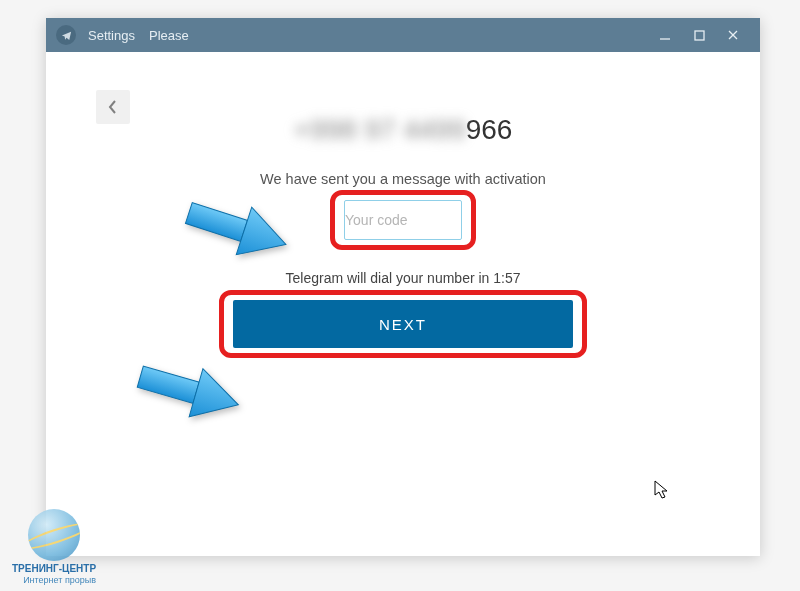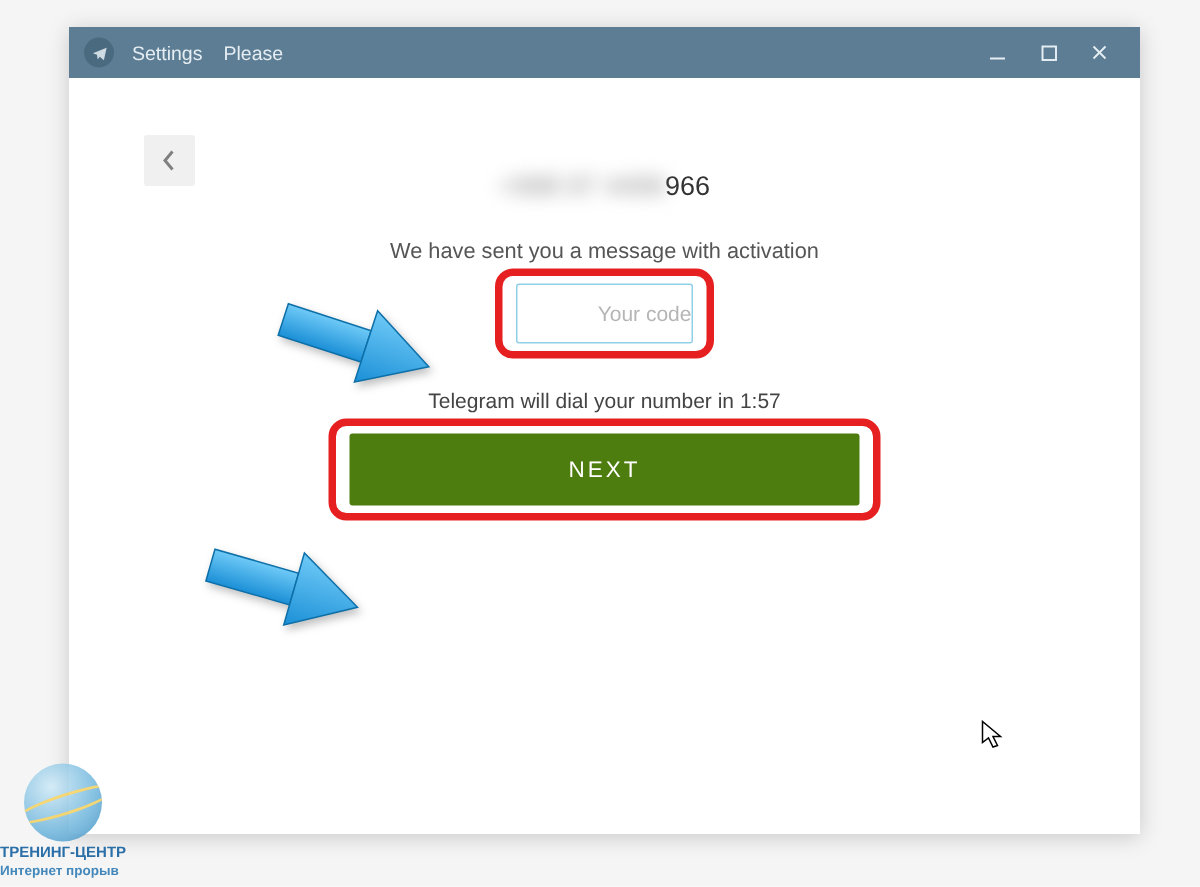--- a/index.html
+++ b/index.html
@@ -60,21 +60,21 @@
   }
   .back-btn svg { stroke: #808080; stroke-width: 2; fill: none; }
   .center-col {
     position: absolute;
     left: 50%; top: 62px;
     transform: translateX(-50%);
     width: 380px;
     text-align: center;
   }
   .phone {
-    font-size: 18px;
+    font-size: 28px;
     color: #333;
     font-weight: 400;
     margin-bottom: 22px;
   }
   .phone .blur {
     filter: blur(6px);
     color: #888;
   }
   .msg {
     font-size: 14.5px;
@@ -83,21 +83,21 @@
     margin-bottom: 10px;
   }
   .code-wrap {
     display: inline-block;
     position: relative;
   }
   .code-input {
     width: 118px;
     height: 40px;
     border: 1.5px solid #8fcfe8;
-    text-align: right;
+    text-align: left;
     font-size: 14px;
     color: #333;
     outline: none;
     border-radius: 2px;
   }
   .code-input::placeholder { color: #b5b5b5; }
   .highlight-red {
     position: absolute;
     border: 5px solid #e62020;
     border-radius: 12px;
@@ -110,21 +110,21 @@
     margin-top: 30px;
     margin-bottom: 14px;
   }
   .next-wrap {
     position: relative;
     display: block;
   }
   .next-btn {
     width: 340px;
     height: 48px;
-    background: #4d7c0f;
+    background: #0369a1;
     color: #fff;
     font-size: 15px;
     letter-spacing: 2px;
     border: none;
     cursor: pointer;
     border-radius: 2px;
     margin: 0 auto;
     display: block;
   }
   .highlight-next {
@@ -138,24 +138,24 @@
   .arrow svg { filter: drop-shadow(2px 3px 3px rgba(0,0,0,0.25)); }
   
   .cursor {
     position: absolute;
     left: 654px; top: 480px;
     pointer-events: none;
   }
   
   .watermark {
     position: absolute;
-    left: 0; bottom: 6px;
+    left: 12px; bottom: 6px;
     font-size: 10px;
     color: #2a6fa8;
-    text-align: left;
+    text-align: right;
     line-height: 1.15;
     font-weight: bold;
   }
   .watermark .globe {
     width: 52px; height: 52px;
     border-radius: 50%;
     background: radial-gradient(circle at 35% 30%, #cfeaf7, #6fb6dd 60%, #3a89bd 100%);
     margin: 0 auto 2px auto;
     position: relative;
     overflow: hidden;
@@ -163,21 +163,21 @@
   }
   .watermark .globe::after {
     content:"";
     position:absolute;
     width:70px;height:10px;
     border:2px solid rgba(255,210,80,0.9);
     border-radius:50%;
     left:-9px;top:20px;
     transform:rotate(-18deg);
   }
-  .watermark .sub { font-weight: bold; color:#4488bb; font-size:9px; }
+  .watermark .sub { font-weight: normal; color:#4488bb; font-size:9px; }
 </style>
 </head>
 <body>
 
 <div class="window">
 
   <div class="titlebar">
     <div class="app-icon">
       <svg viewBox="0 0 24 24">
           <path d="M2 12l20-8-4 18-6-5-3 4-1-7z"></path>

